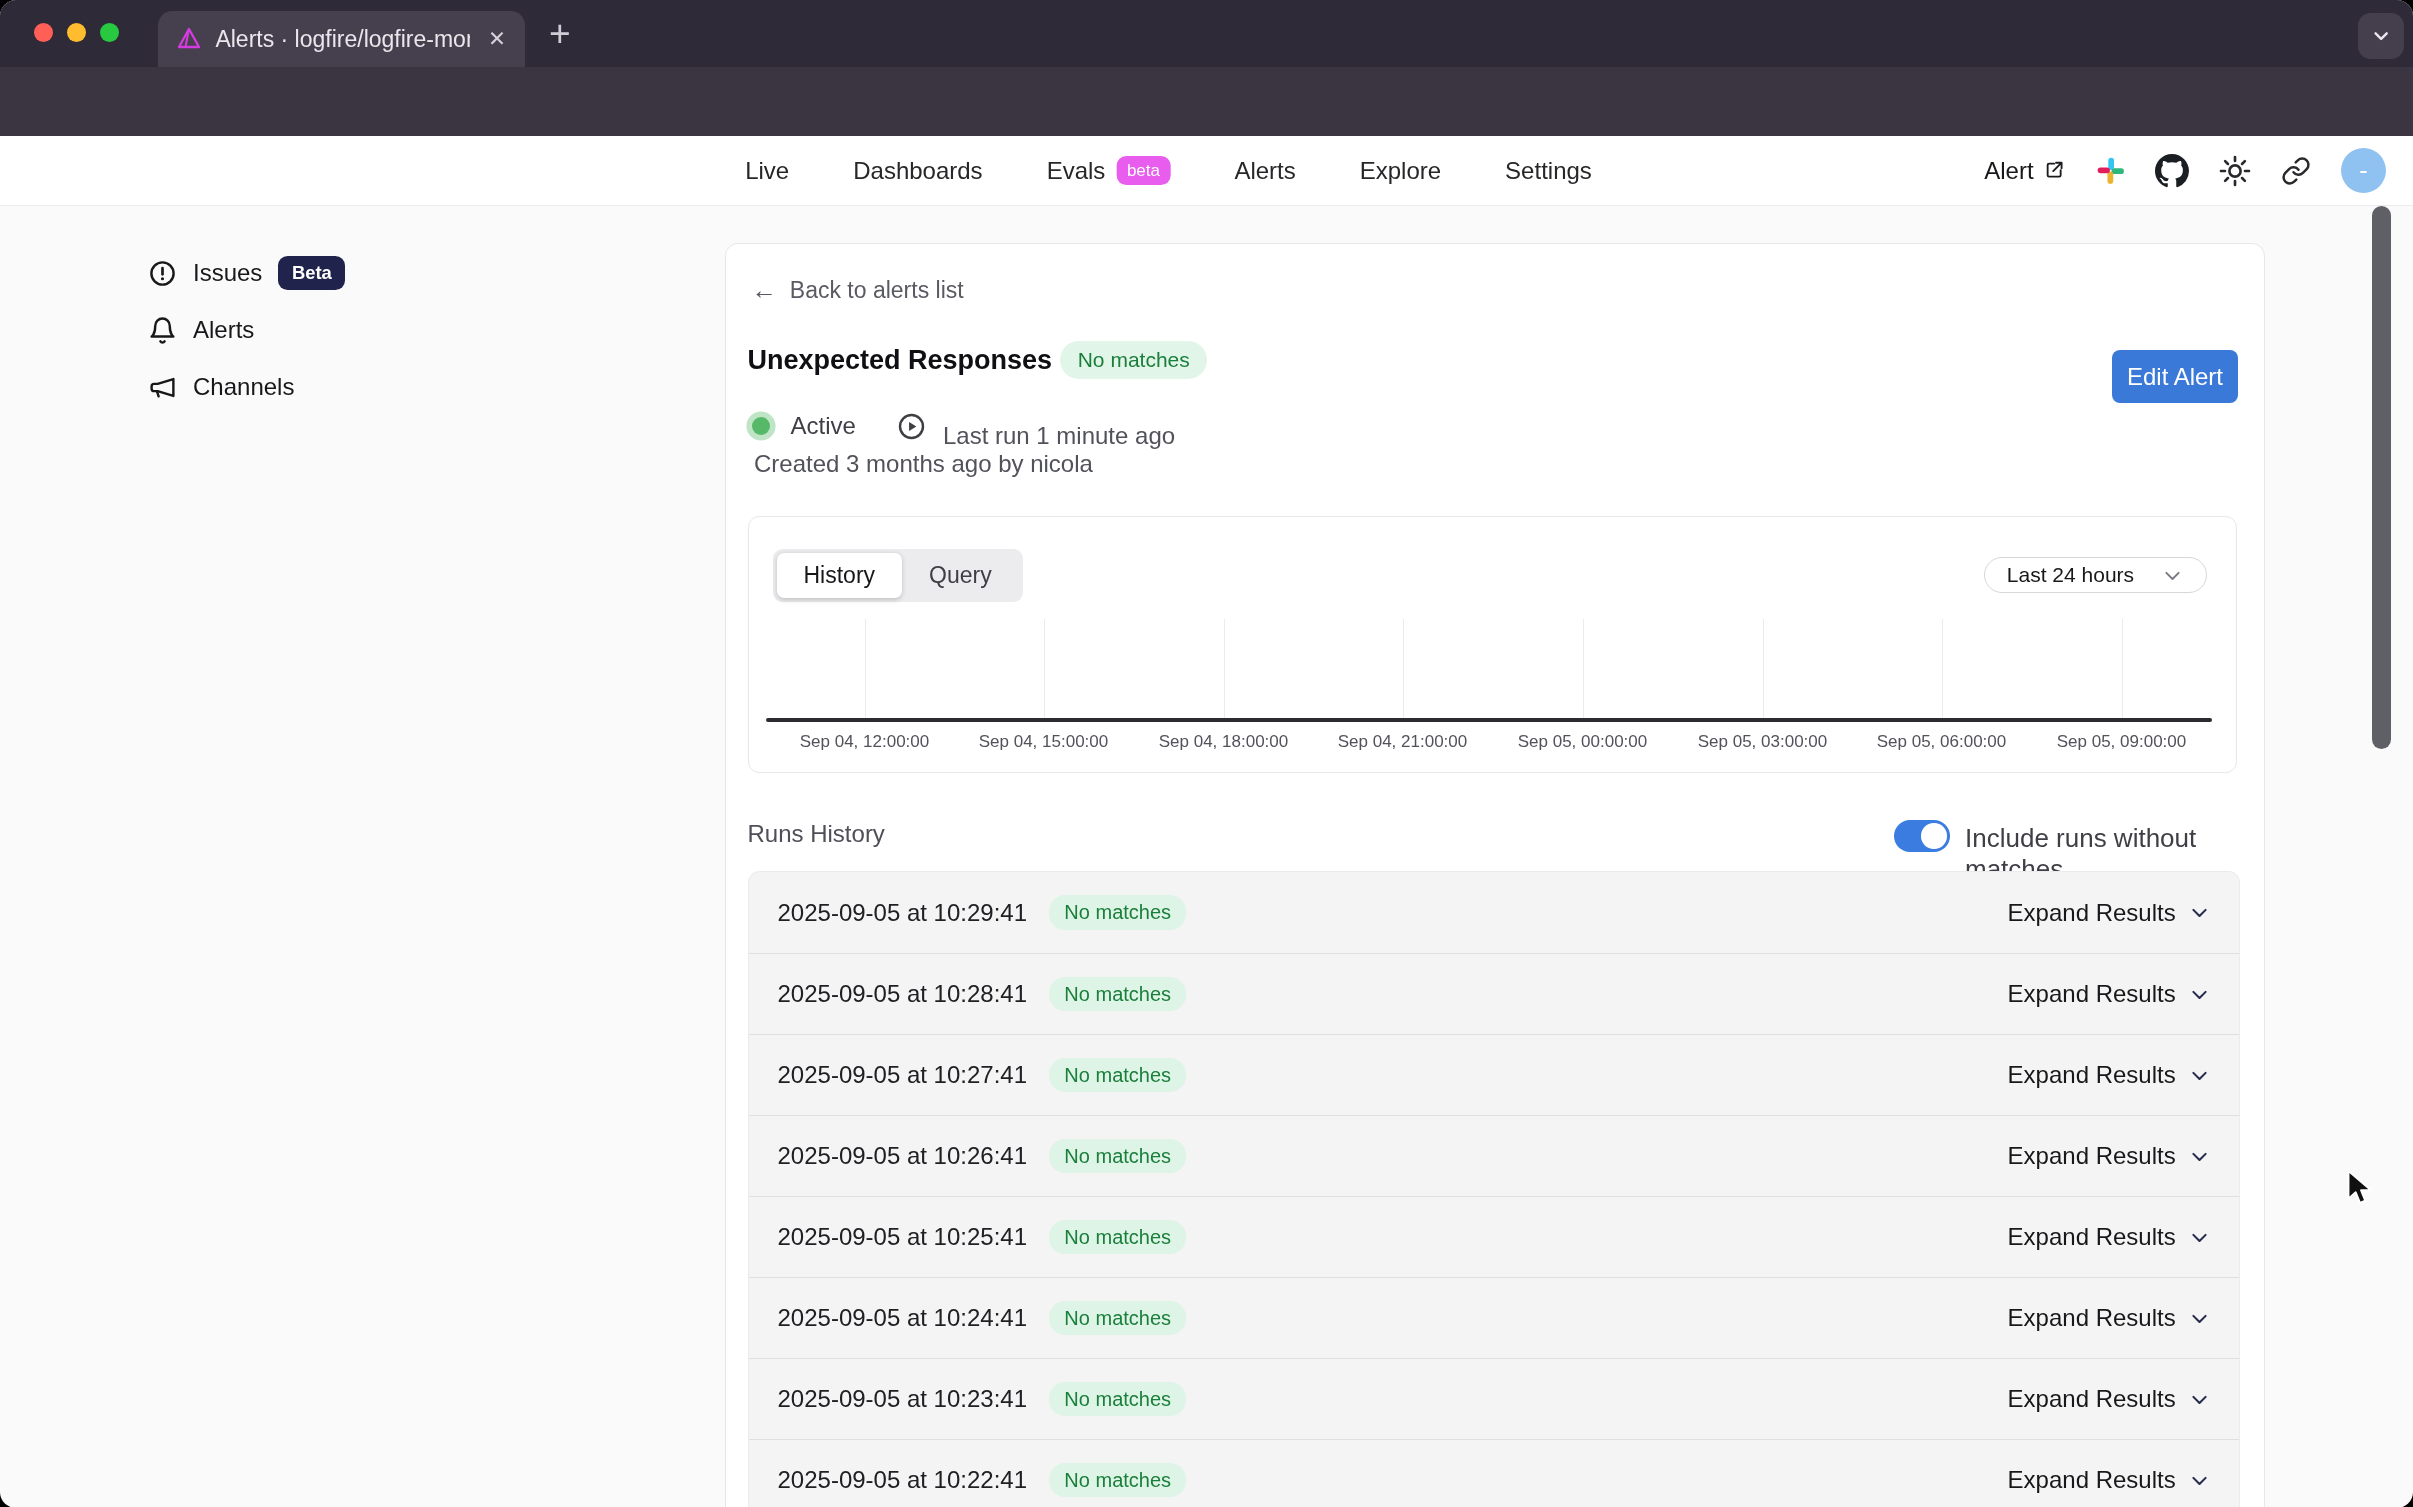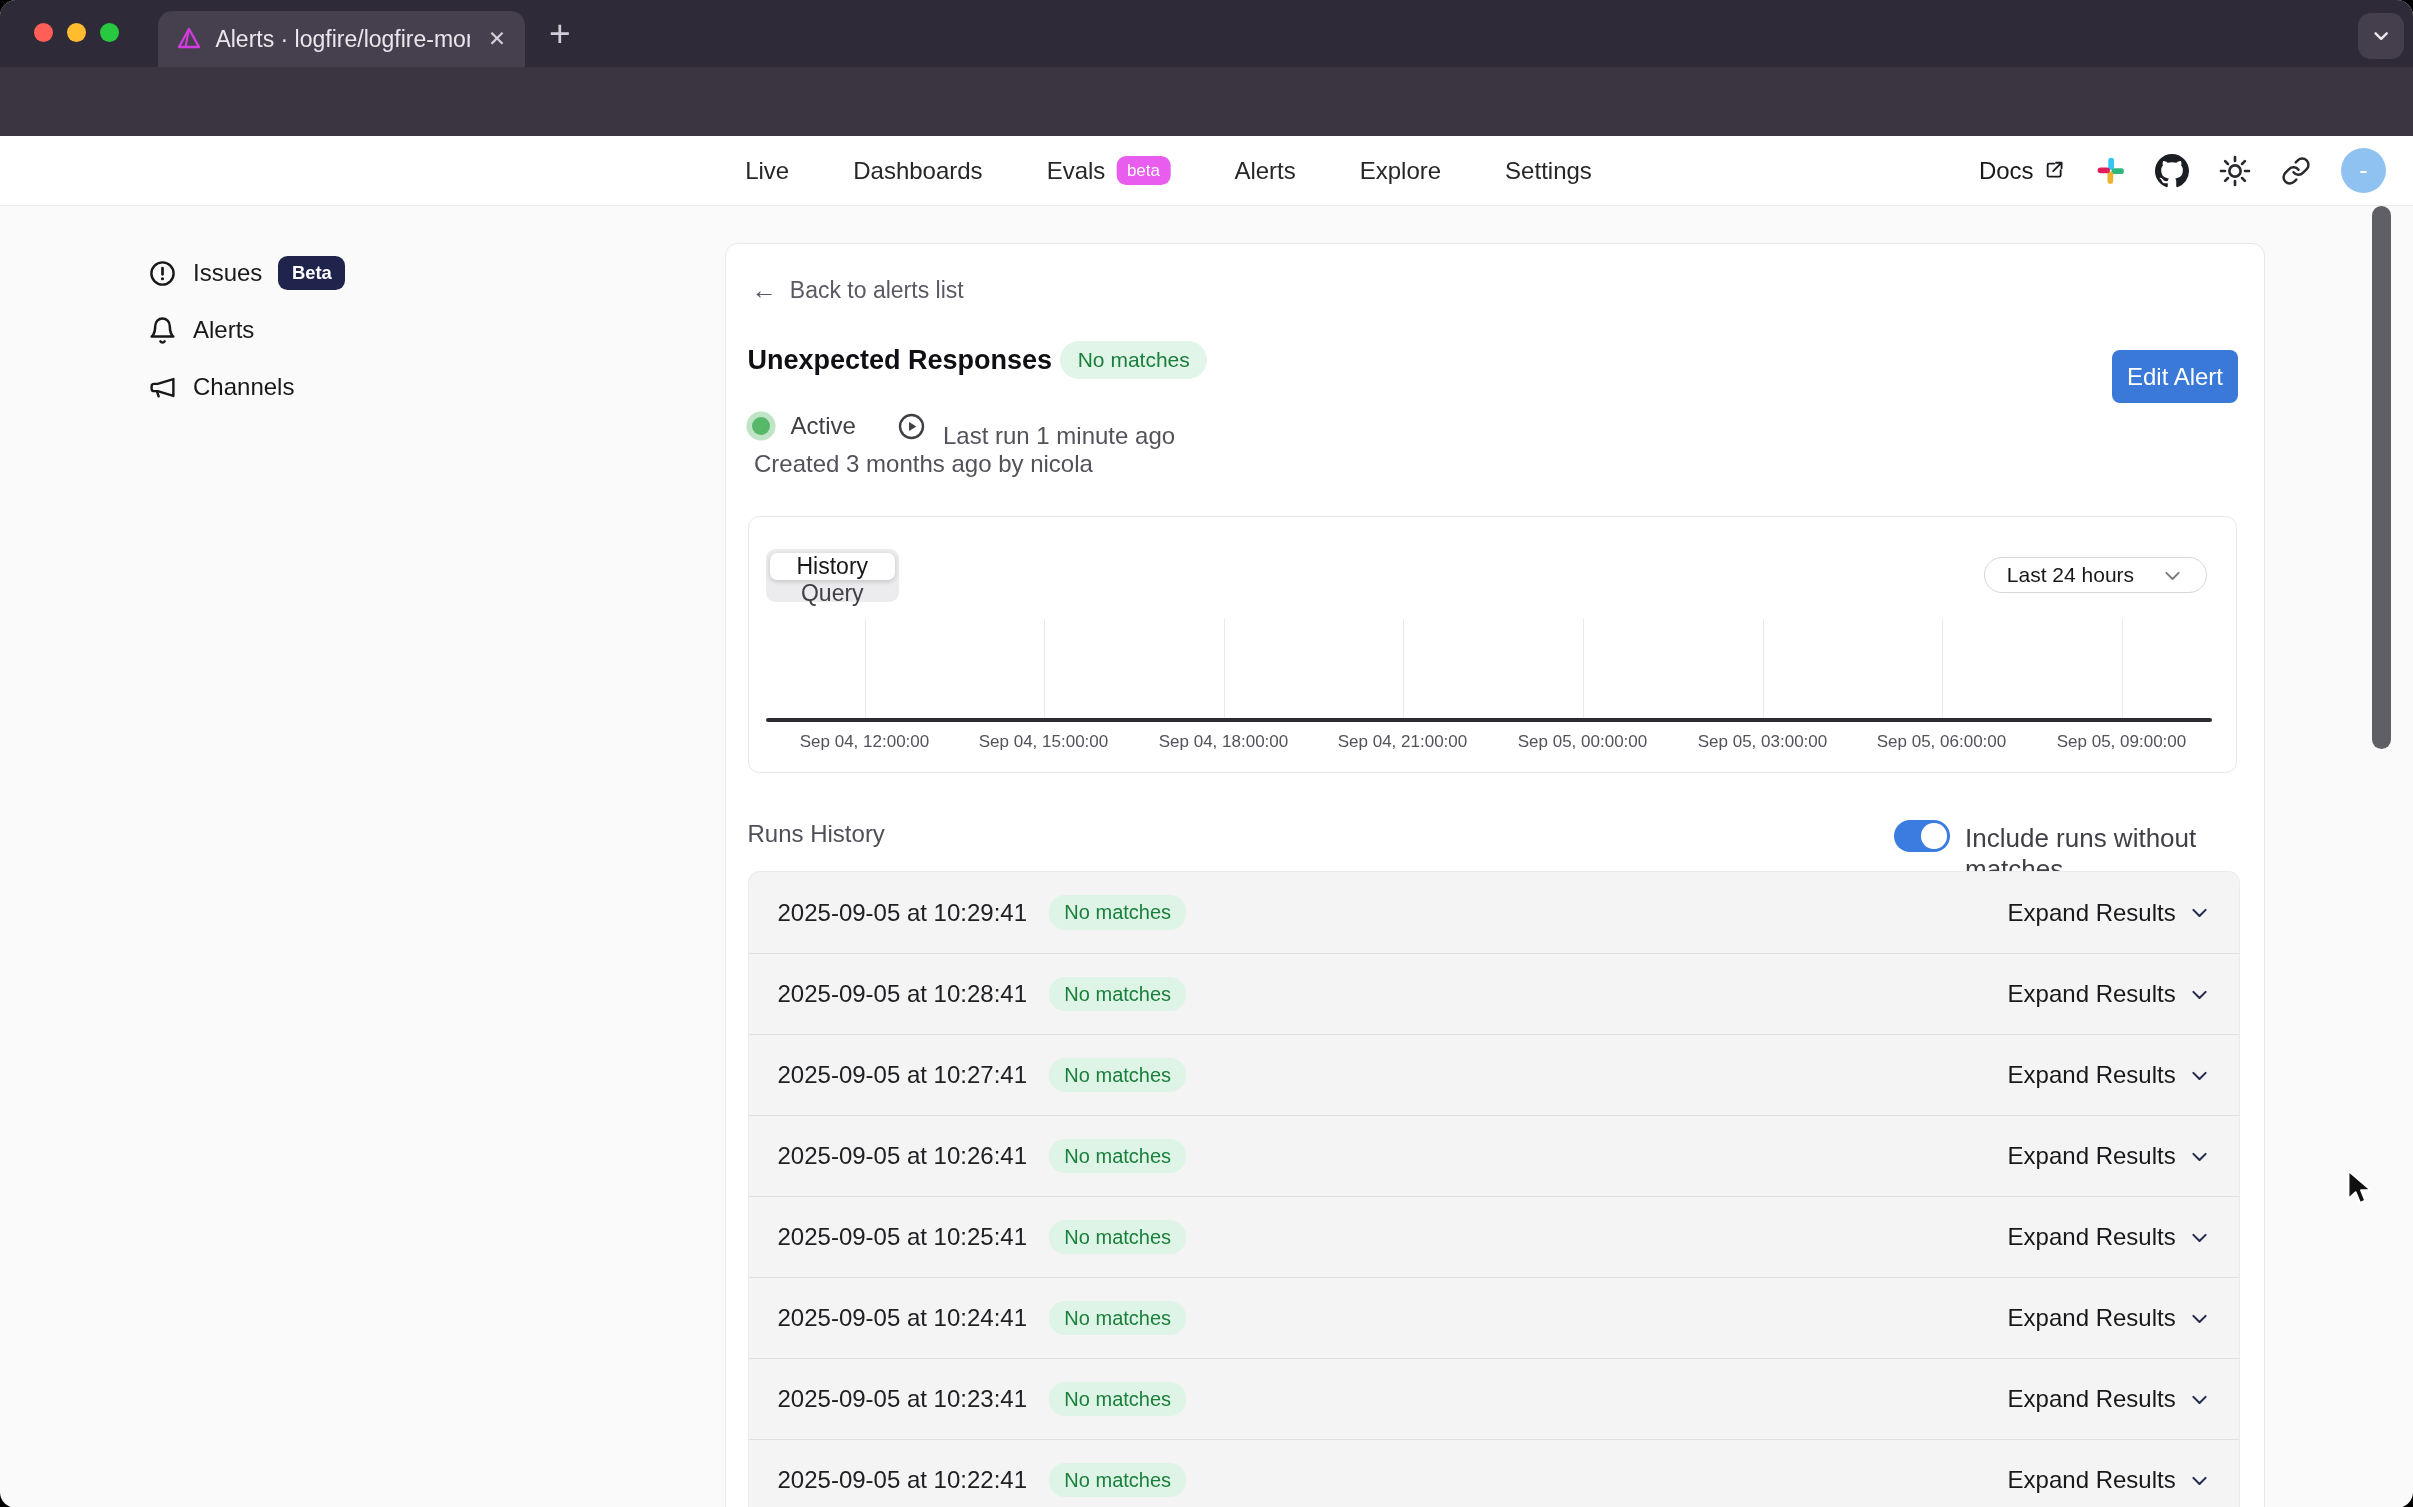--- a/index.html
+++ b/index.html
@@ -63,22 +63,22 @@
   .status-txt { font-size:24px; color:#3f3f46; margin-right:24px; }
   .lastrun { font-size:24px; color:#52525b;margin-top:20px; }
   .created { position:absolute; left:28px; top:206px; font-size:24px; color:#52525b; }
   .edit-btn { position:absolute; left:1386px; top:106px; width:126px; height:53px; background:#3a79d8;
               border:none; border-radius:8px; color:#fff; font-size:24px; font-weight:500;
               display:flex; align-items:center; justify-content:center; }
 
   
   .chart-card { position:absolute; left:21.5px; top:272px; width:1489px; height:257px; background:#fff;
                 border:1.6px solid #e7e7ea; border-radius:11.2px; }
-  .seg { position:absolute; left:17px; top:32px; height:53px; background:#ececef; border-radius:9.6px;
-         display:flex; align-items:center; padding:4px;flex-direction:column; }
+  .seg { position:absolute; left:24px; top:32px; height:53px; background:#ececef; border-radius:9.6px;
+         display:flex; align-items:center; padding:4px; }
   .seg-btn { height:45px; display:flex; align-items:center; padding:0 27px; font-size:23px; color:#3f3f46;
              border-radius:7.2px; }
   .seg-btn.active { background:#fff; color:#18181b; box-shadow:0 1.6px 4.8px rgba(0,0,0,.18); }
   .range-dd { position:absolute; left:1235px; top:40px; width:223px; height:36px; border:1.6px solid #d6d6db;
               border-radius:25px; display:flex; align-items:center; justify-content:space-between;
               padding:0 22.3px; font-size:21px; color:#18181b; background:#fff; }
   .gl { position:absolute; top:102px; width:1.6px; height:101px; background:#ebebee; }
   .baseline { position:absolute; left:17.6px; top:201px; width:1446px; height:4px; background:#2b2b30; border-radius:2.4px; }
   .tick { position:absolute; top:215px; transform:translateX(-50%); font-size:17px; color:#52525b; white-space:nowrap; }
 
@@ -149,21 +149,21 @@
       <span class="nav-item">
         <span>Evals</span>
         <span class="beta-pill">beta</span>
       </span>
       <span class="nav-item">Alerts</span>
       <span class="nav-item">Explore</span>
       <span class="nav-item">Settings</span>
     </div>
     <div class="ah-right">
       <span class="docs">
-        <span>Docs</span>
+        <span>Alert</span>
         <svg width="22.3" height="22.3" viewBox="0 0 24 24">
           <path d="M12 5 H6.5 A1.5 1.5 0 0 0 5 6.5 V17.5 A1.5 1.5 0 0 0 6.5 19 H17.5 A1.5 1.5 0 0 0 19 17.5 V12 M14 4 H20 V10 M20 4 L11 13" fill="none" stroke="#1b1b1f" stroke-width="2" stroke-linecap="round" stroke-linejoin="round"></path>
         </svg>
       </span>
       <svg width="29.5" height="29.5" viewBox="0 0 36 36">
         <rect x="15" y="2" width="7" height="15" rx="3.5" fill="#36C5F0"></rect>
         <rect x="19" y="15" width="15" height="7" rx="3.5" fill="#2EB67D"></rect>
         <rect x="14" y="19" width="7" height="15" rx="3.5" fill="#ECB22E"></rect>
         <rect x="2" y="14" width="15" height="7" rx="3.5" fill="#E01E5A"></rect>
       </svg>

